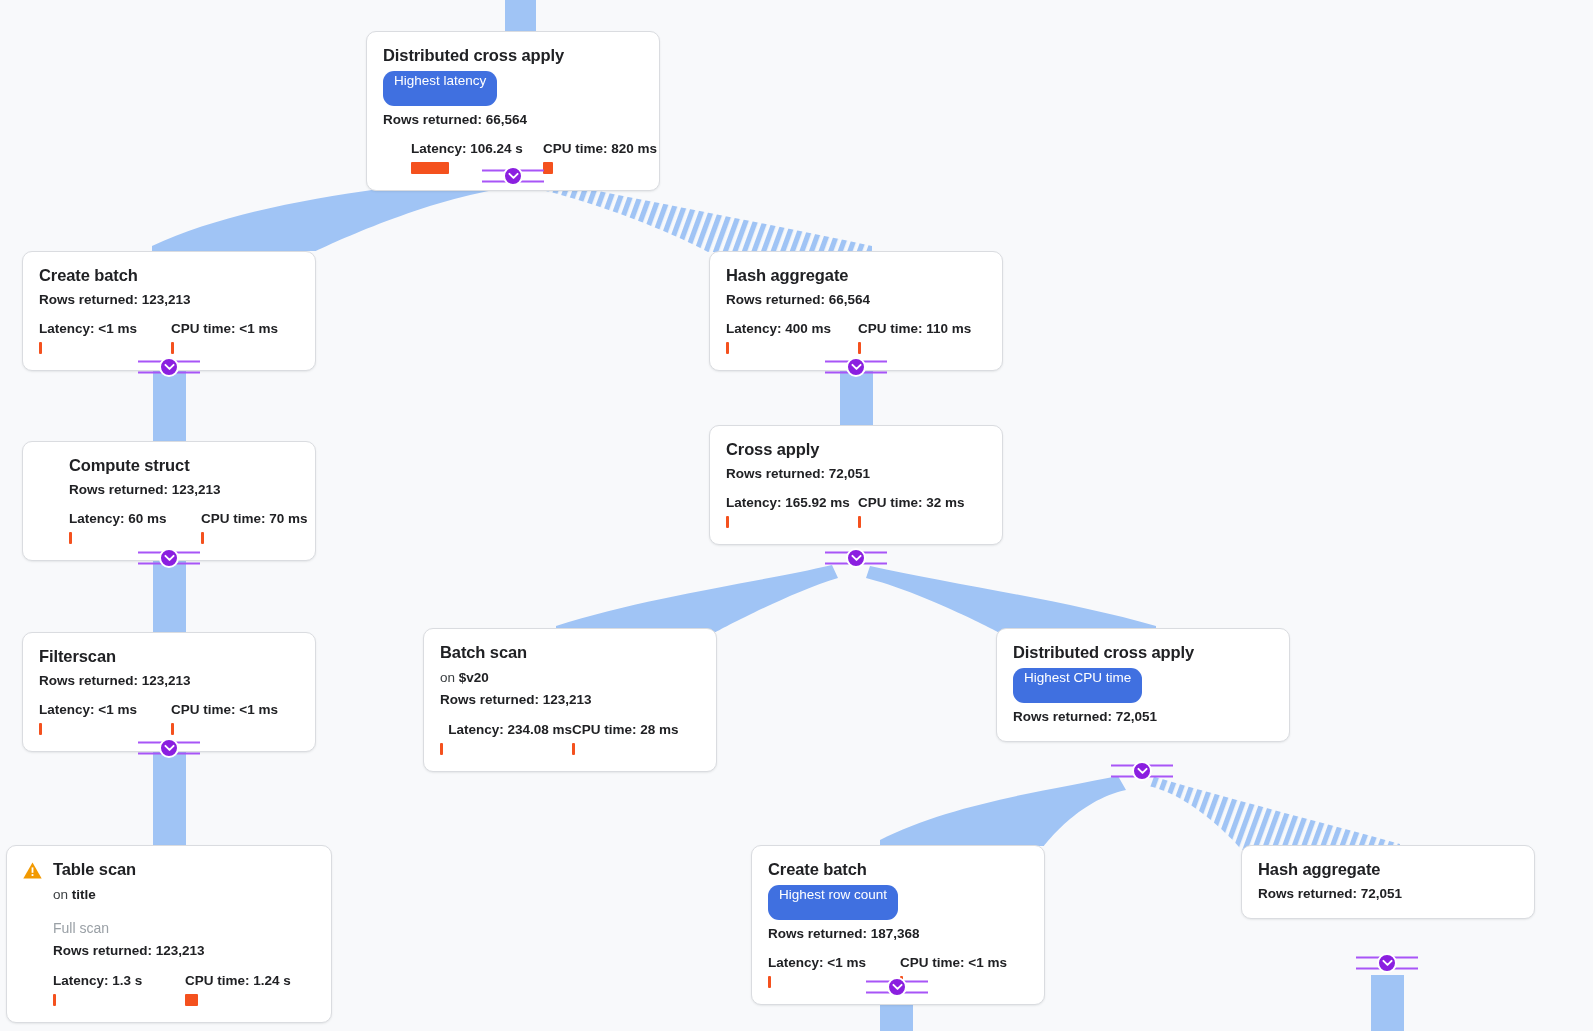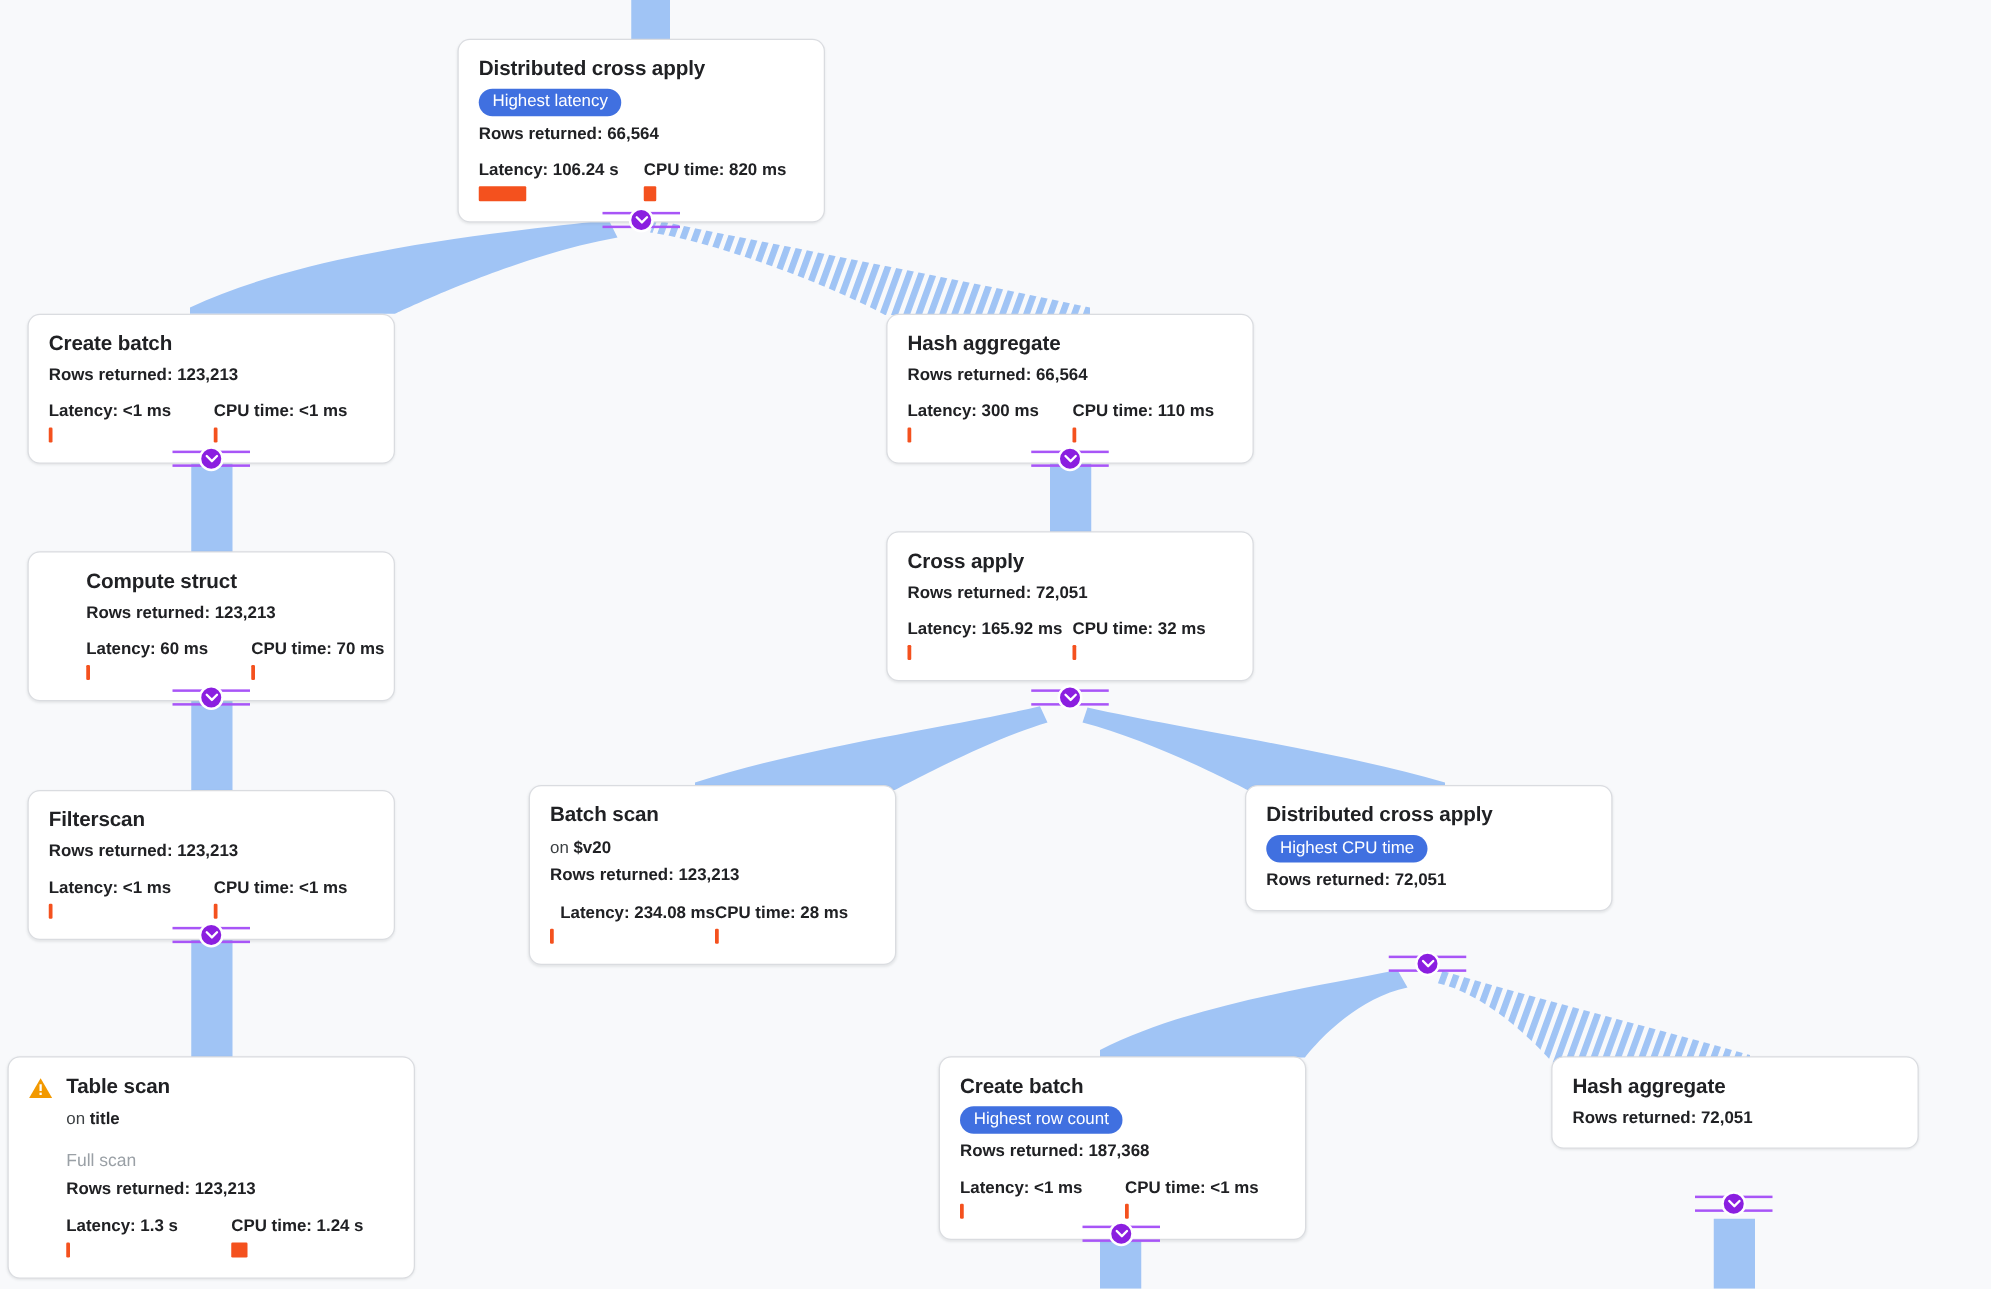--- a/index.html
+++ b/index.html
@@ -62,21 +62,21 @@
     color: #9aa0a6;
     margin-top: 16px;
     line-height: 1.3;
   }
   .badge {
     display: inline-block;
     background: #4070e0;
     color: #ffffff;
     font-size: 13.5px;
     border-radius: 11px;
-    padding: 2px 11px 3px 11px;
+    padding: 2px 11px 16px 11px;
     margin-top: 5px;
     line-height: 1.25;
     white-space: nowrap;
   }
   .rows {
     font-size: 13.5px;
     font-weight: bold;
     color: #202124;
     margin-top: 5px;
     line-height: 1.3;
@@ -184,21 +184,21 @@
 
   <div id="node-layer">
 
     <div class="node" style="left:366px; top:31px; width:294px;">
       <div class="node-inner">
         <div class="node-body">
           <div class="node-title">Distributed cross apply</div>
           <div class="badge">Highest latency</div>
           <div class="rows">Rows returned: 66,564</div>
           <div class="metrics">
-            <div class="metric" style="width:132px;">
+            <div class="metric" style="width:132px;margin-left:28px;">
               <div class="metric-label">Latency: 106.24 s</div>
               <div class="metric-bar" style="width:38px;"></div>
             </div>
             <div class="metric">
               <div class="metric-label">CPU time: 820 ms</div>
               <div class="metric-bar" style="width:10px;"></div>
             </div>
           </div>
         </div>
       </div>
@@ -223,21 +223,21 @@
       </div>
     </div>
 
     <div class="node" style="left:709px; top:251px; width:294px;">
       <div class="node-inner">
         <div class="node-body">
           <div class="node-title">Hash aggregate</div>
           <div class="rows">Rows returned: 66,564</div>
           <div class="metrics">
             <div class="metric" style="width:132px;">
-              <div class="metric-label">Latency: 300 ms</div>
+              <div class="metric-label">Latency: 400 ms</div>
               <div class="metric-bar" style="width:3px;"></div>
             </div>
             <div class="metric">
               <div class="metric-label">CPU time: 110 ms</div>
               <div class="metric-bar" style="width:3px;"></div>
             </div>
           </div>
         </div>
       </div>
     </div>

